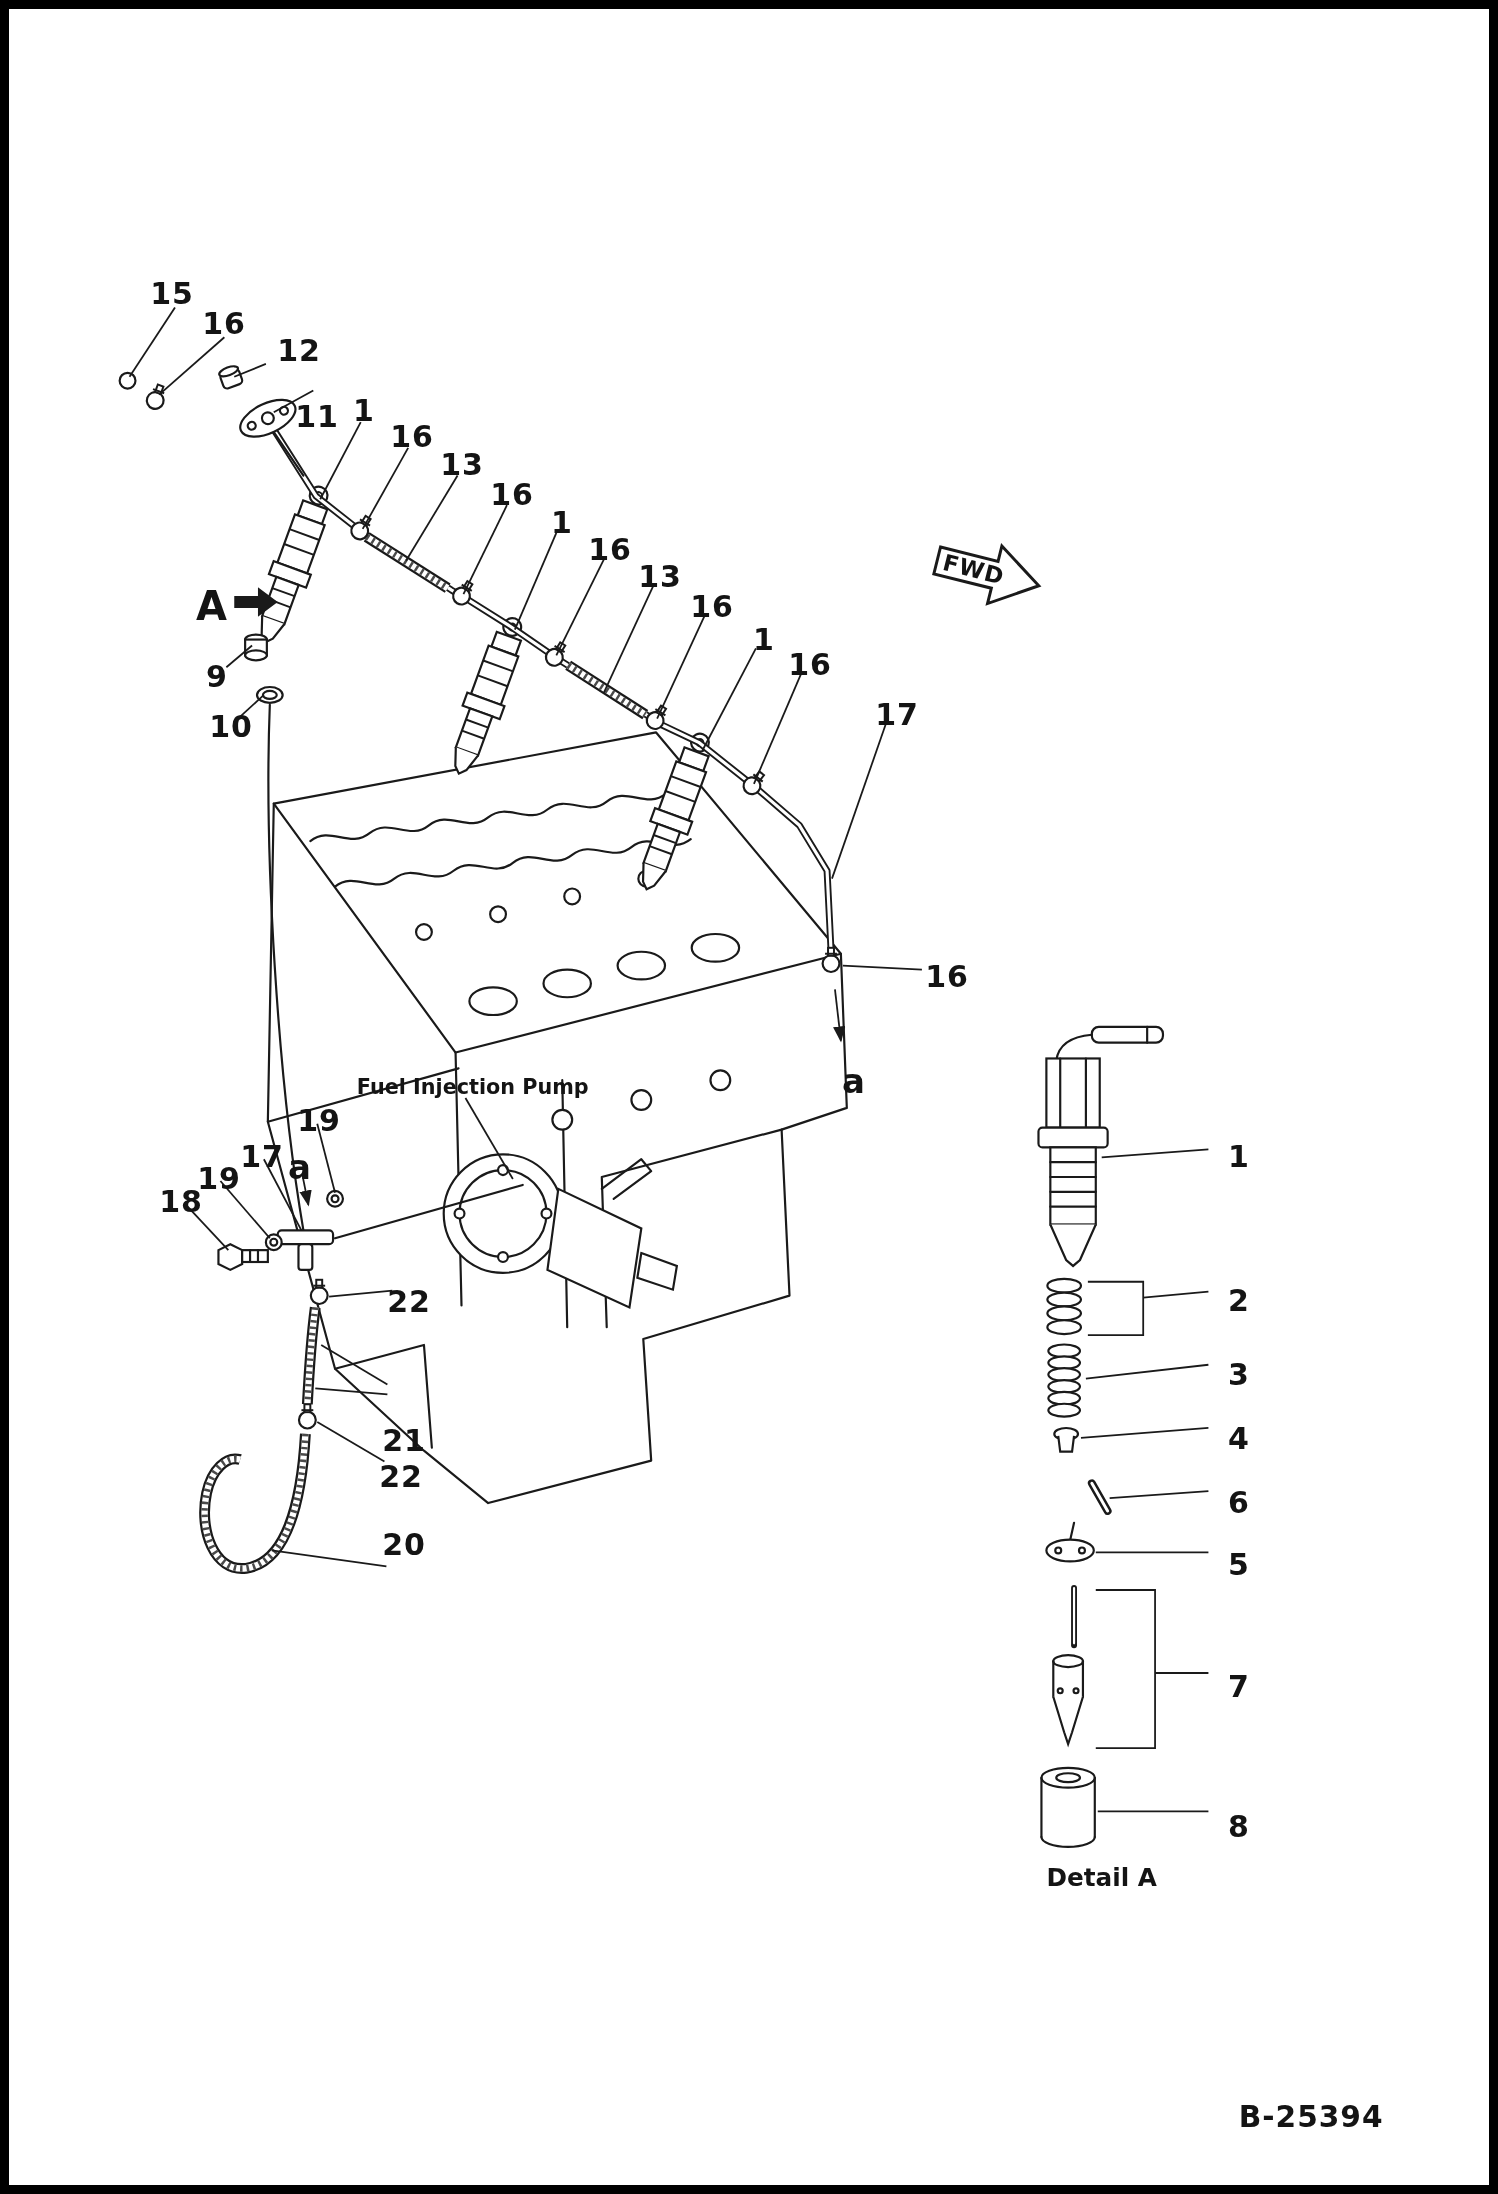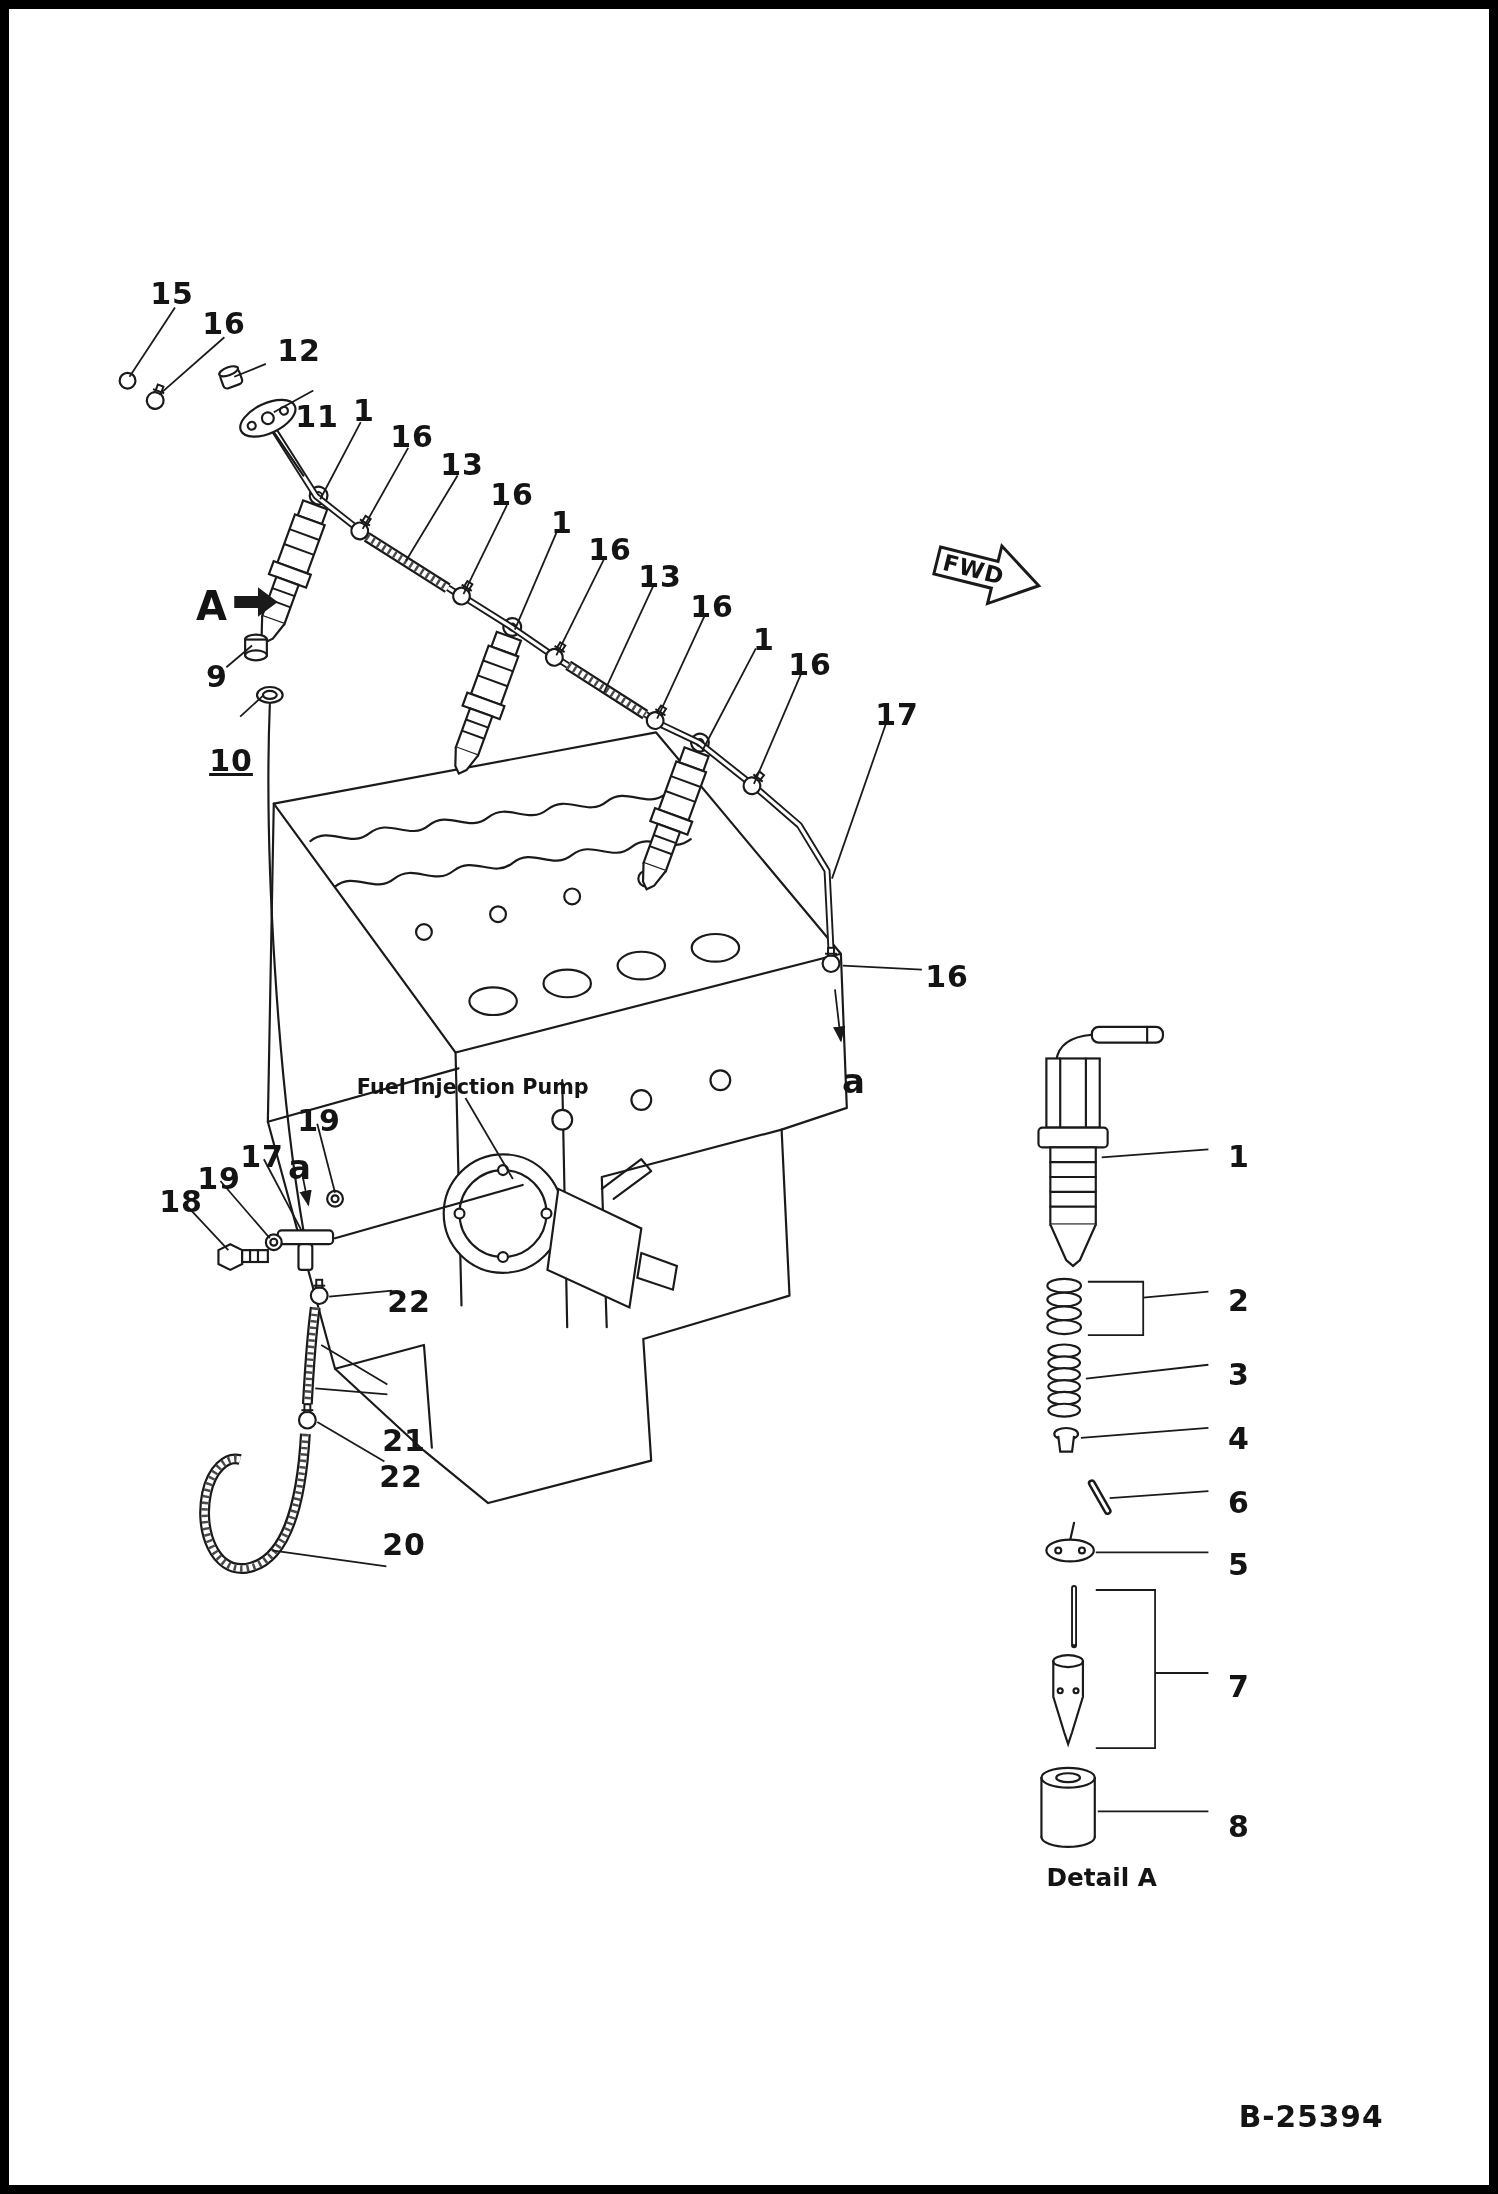--- a/index.html
+++ b/index.html
@@ -326,21 +326,21 @@
       <div class="callout" style="left: 503px; top: 486px;">16</div>
       <div class="callout" style="left: 553px; top: 514px;">1</div>
       <div class="callout" style="left: 601px; top: 541px;">16</div>
       <div class="callout" style="left: 651px; top: 568px;">13</div>
       <div class="callout" style="left: 703px; top: 598px;">16</div>
       <div class="callout" style="left: 755px; top: 631px;">1</div>
       <div class="callout" style="left: 801px; top: 656px;">16</div>
       <div class="callout" style="left: 888px; top: 706px;">17</div>
       <div class="callout" style="left: 203px; top: 597px; font-size: 40px;">A</div>
       <div class="callout" style="left: 208px; top: 668px;">9</div>
-      <div class="callout" style="left: 222px; top: 752px; text-decoration: underline;">10</div>
+      <div class="callout" style="left: 222px; top: 718px;">10</div>
       <div class="callout" style="left: 938px; top: 968px;">16</div>
       <div class="callout" style="left: 845px; top: 1072px; font-size: 34px;">a</div>
       <div class="callout" style="left: 310px; top: 1112px;">19</div>
       <div class="callout" style="left: 253px; top: 1148px;">17</div>
       <div class="callout" style="left: 291px; top: 1158px; font-size: 34px;">a</div>
       <div class="callout" style="left: 210px; top: 1170px;">19</div>
       <div class="callout" style="left: 172px; top: 1193px;">18</div>
       <div class="callout" style="left: 400px; top: 1293px;">22</div>
       <div class="callout" style="left: 395px; top: 1432px;">21</div>
       <div class="callout" style="left: 392px; top: 1468px;">22</div>

